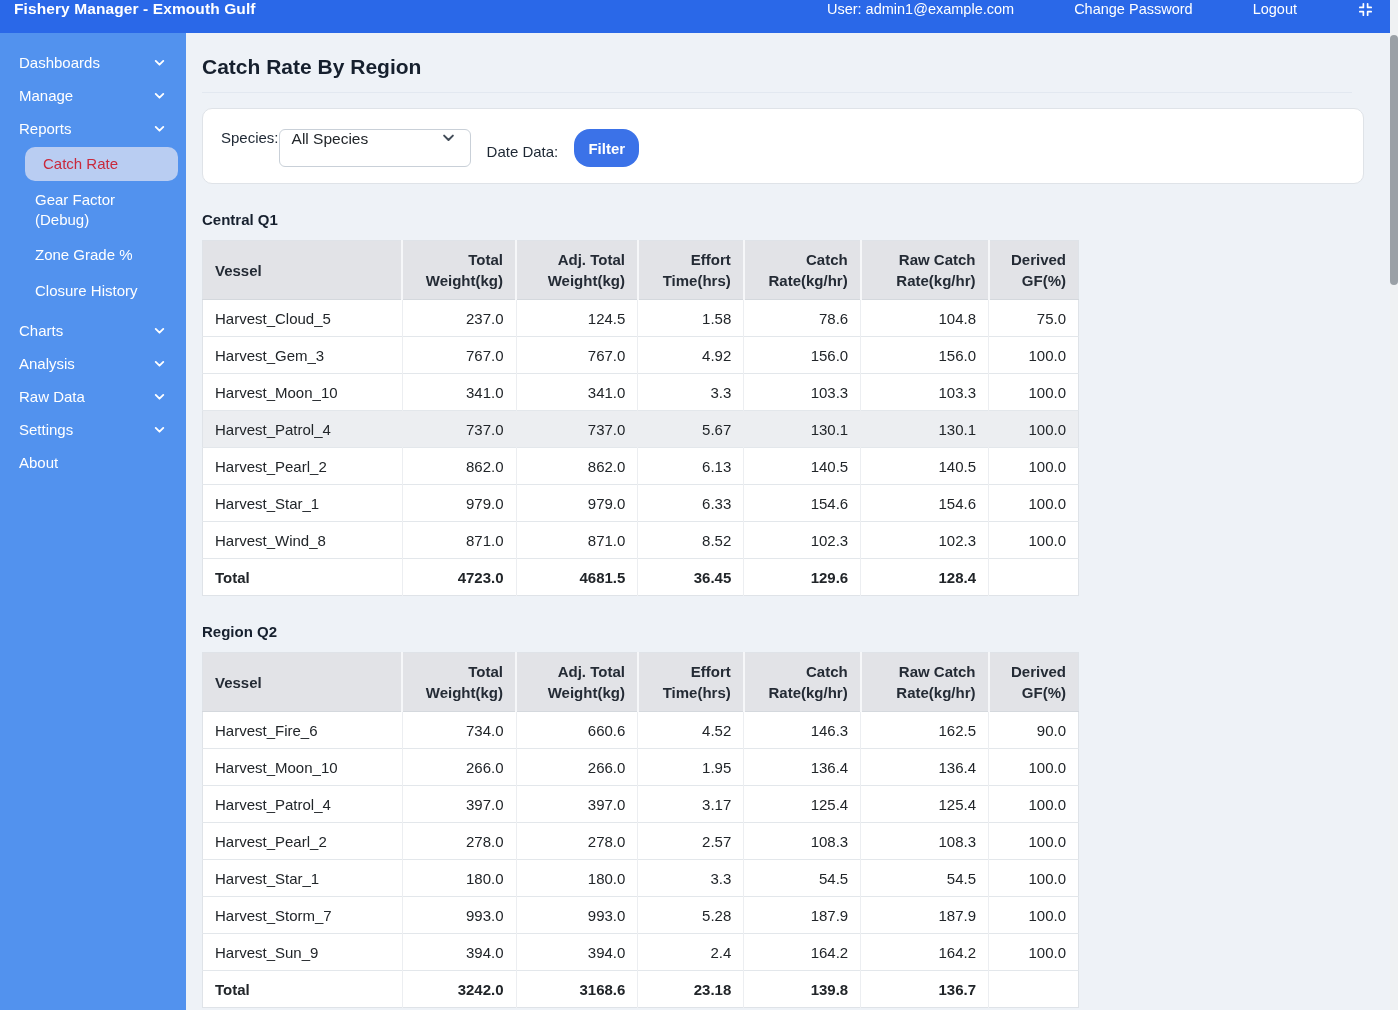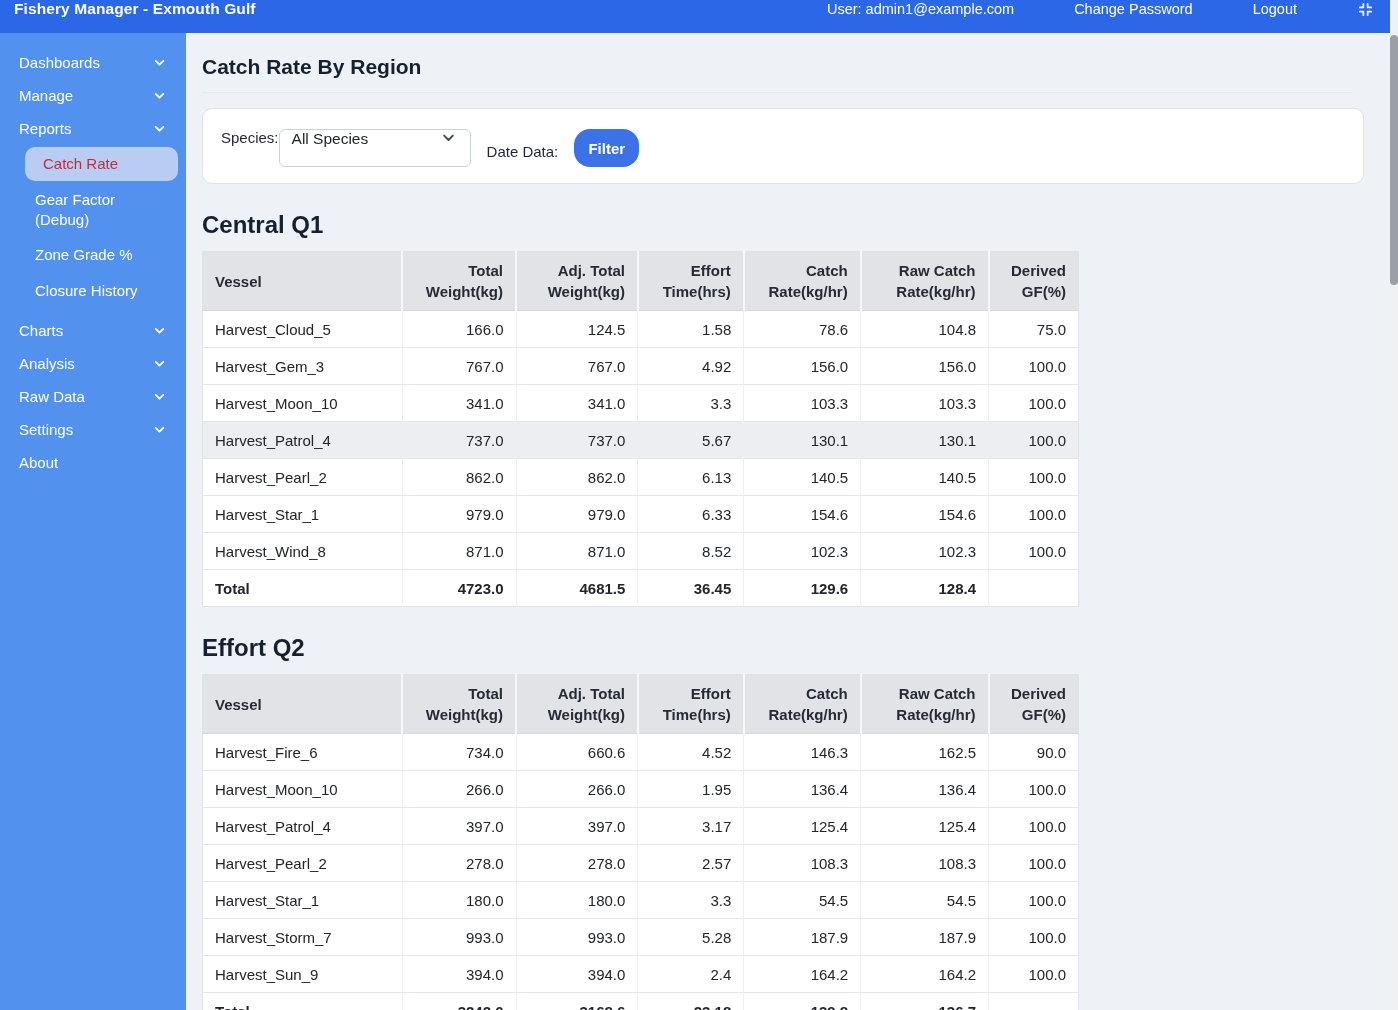--- a/index.html
+++ b/index.html
@@ -54,21 +54,21 @@
   }
   .date-box {
     width:240px; height:38px; background:#fff; border:1px solid #c9d0d8; border-radius:8px;
     display:flex; align-items:center; justify-content:space-between; padding:0 12px 0 14px;
     font-size:15.5px; cursor:text;
   }
   .filter-btn {
     width:65px; height:38px; border:none; border-radius:16px; background:#3b72e8;
     color:#fff; font-weight:bold; font-size:15px; cursor:pointer; font-family:inherit;
   }
-  .section-title { font-size:24px; font-weight:bold; color:#16202e; margin:27px 0 12px 0; }
+  .section-title { font-size:15px; font-weight:bold; color:#16202e; margin:27px 0 12px 0; }
   
   table { border-collapse:collapse; width:877px; background:#fff; border:1px solid #dfe3e8; }
   thead th {
     background:#e2e3e7; font-size:15px; font-weight:bold; color:#242b35;
     text-align:right; padding:8px 12px; line-height:1.4; vertical-align:middle;
     border-left:2px solid #f6f7f9; border-bottom:1px solid #d4d8dd; height:56px;
   }
   thead th.left { text-align:left; border-left:none; }
   tbody td {
     font-size:15px; padding:8px 12px; text-align:right; height:37px;
@@ -210,21 +210,21 @@
           <th>Adj. Total Weight(kg)</th>
           <th>Effort Time(hrs)</th>
           <th>Catch Rate(kg/hr)</th>
           <th>Raw Catch Rate(kg/hr)</th>
           <th>Derived GF(%)</th>
         </tr>
       </thead>
     <tbody>
         <tr>
           <td class="left">Harvest_Cloud_5</td>
-          <td>166.0</td>
+          <td>237.0</td>
           <td>124.5</td>
           <td>1.58</td>
           <td>78.6</td>
           <td>104.8</td>
           <td>75.0</td>
         </tr>
         <tr>
           <td class="left">Harvest_Gem_3</td>
           <td>767.0</td>
           <td>767.0</td>
@@ -283,21 +283,21 @@
           <td>4723.0</td>
           <td>4681.5</td>
           <td>36.45</td>
           <td>129.6</td>
           <td>128.4</td>
           <td></td>
         </tr>
       </tbody>
   </table>
 
-  <h2 class="section-title">Effort Q2</h2>
+  <h2 class="section-title">Region Q2</h2>
   <table>
     <colgroup>
         <col style="width:200px">
         <col style="width:114px">
         <col style="width:122px">
         <col style="width:106px">
         <col style="width:117px">
         <col style="width:128px">
         <col style="width:90px">
       </colgroup>

